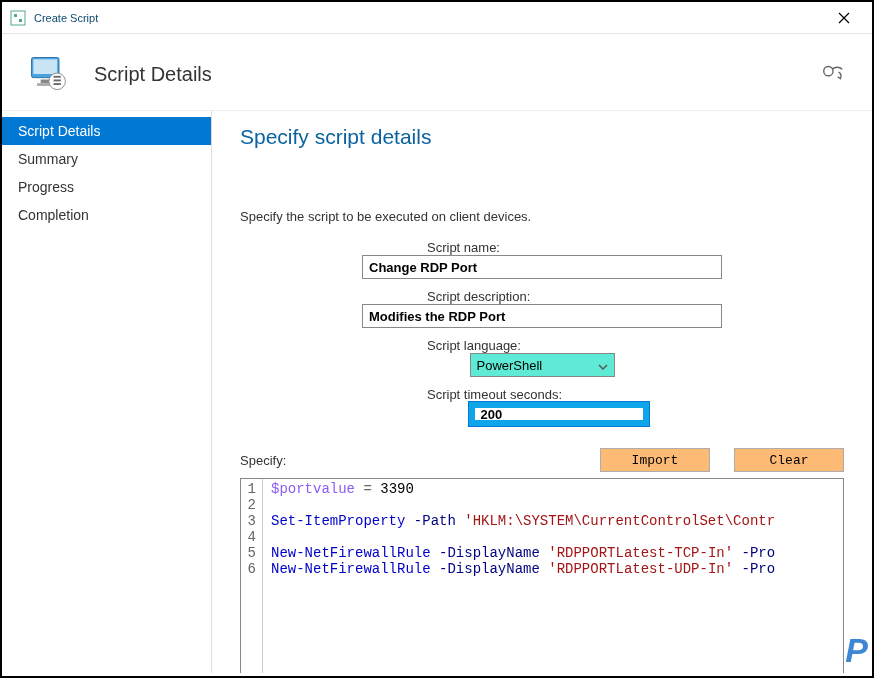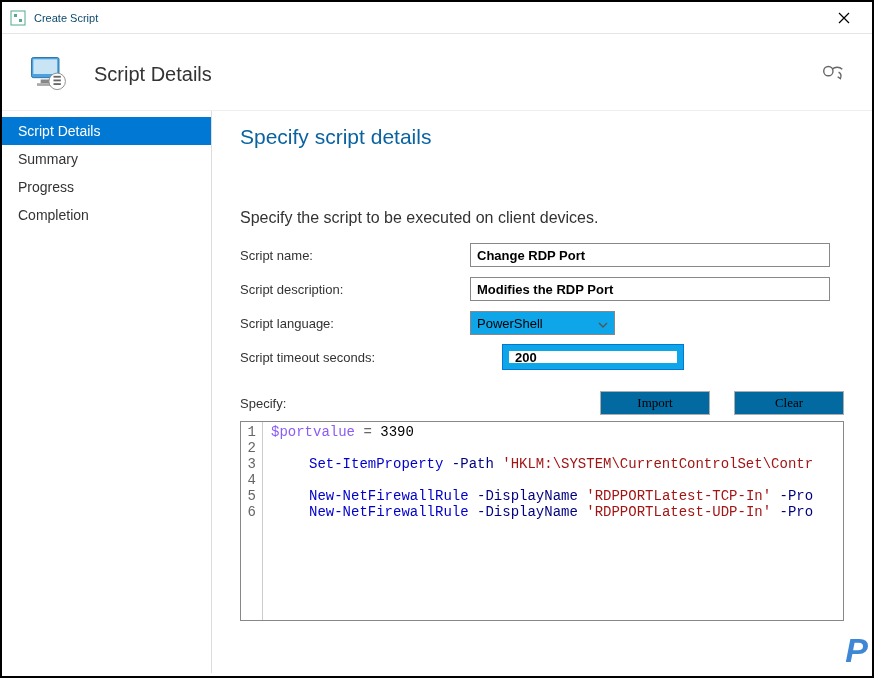--- a/index.html
+++ b/index.html
@@ -78,48 +78,49 @@
       padding: 14px 28px 12px 28px;
       overflow: hidden;
     }
     .main-heading {
       color: #0a63a0;
       font-size: 21px;
       font-weight: 400;
       margin-bottom: 60px;
     }
     .subtext {
-      font-size: 16px;
+      font-size: 13px;
       color: #333;
       margin-bottom: 16px;
     }
     .form-row {
       display: flex;
       align-items: center;
       margin-bottom: 10px;
+      flex-direction: column;
     }
     .form-label {
       width: 230px;
       font-size: 13px;
       color: #333;
     }
     .form-input {
       height: 24px;
       border: 1px solid #888;
       padding: 2px 6px;
       font-size: 13px;
       font-family: inherit;
       font-weight: bold;
     }
     .wide-input { width: 360px; }
     .select {
       height: 24px;
       width: 145px;
       border: 1px solid #888;
-      background: #0ea5e9;
+      background: #5eead4;
       padding: 0 6px;
       font-size: 13px;
       display: flex;
       align-items: center;
       justify-content: space-between;
       cursor: pointer;
     }
     .timeout-input {
       width: 180px;
       border: 6px solid #0ea5e9;
@@ -128,25 +129,25 @@
     }
     .script-row {
       display: flex;
       align-items: center;
       margin-top: 22px;
       margin-bottom: 6px;
     }
     .btn {
       height: 24px;
       min-width: 110px;
-      background: #0369a1;
+      background: #fdba74;
       border: 1px solid #adadad;
       font-size: 13px;
       cursor: pointer;
-      font-family: Liberation Serif, serif;
+      font-family: Liberation Mono, monospace;
     }
     .btn + .btn { margin-left: 24px; }
     .btn-group { margin-left: auto; display: flex; }
     .editor {
       border: 1px solid #888;
       height: 200px;
       display: flex;
       font-family: Consolas, "Courier New", monospace;
       font-size: 14px;
       overflow: hidden;
@@ -163,21 +164,21 @@
     }
     .code {
       padding: 2px 8px;
       white-space: pre;
       overflow: hidden;
       flex: 1;
     }
     .tok-var { color: #8b5cf6; }
     .tok-op { color: #666; }
     .tok-num { color: #000; }
-    .tok-cmd { color: #0000cc; margin-left: 38px; }
+    .tok-cmd { color: #0000cc; }
     .tok-param { color: #000080; }
     .tok-str { color: #a31515; }
     .logo {
       position: absolute;
       right: 8px;
       bottom: 6px;
       font-size: 34px;
       font-weight: 800;
       font-style: italic;
       color: #2a7bd1;

